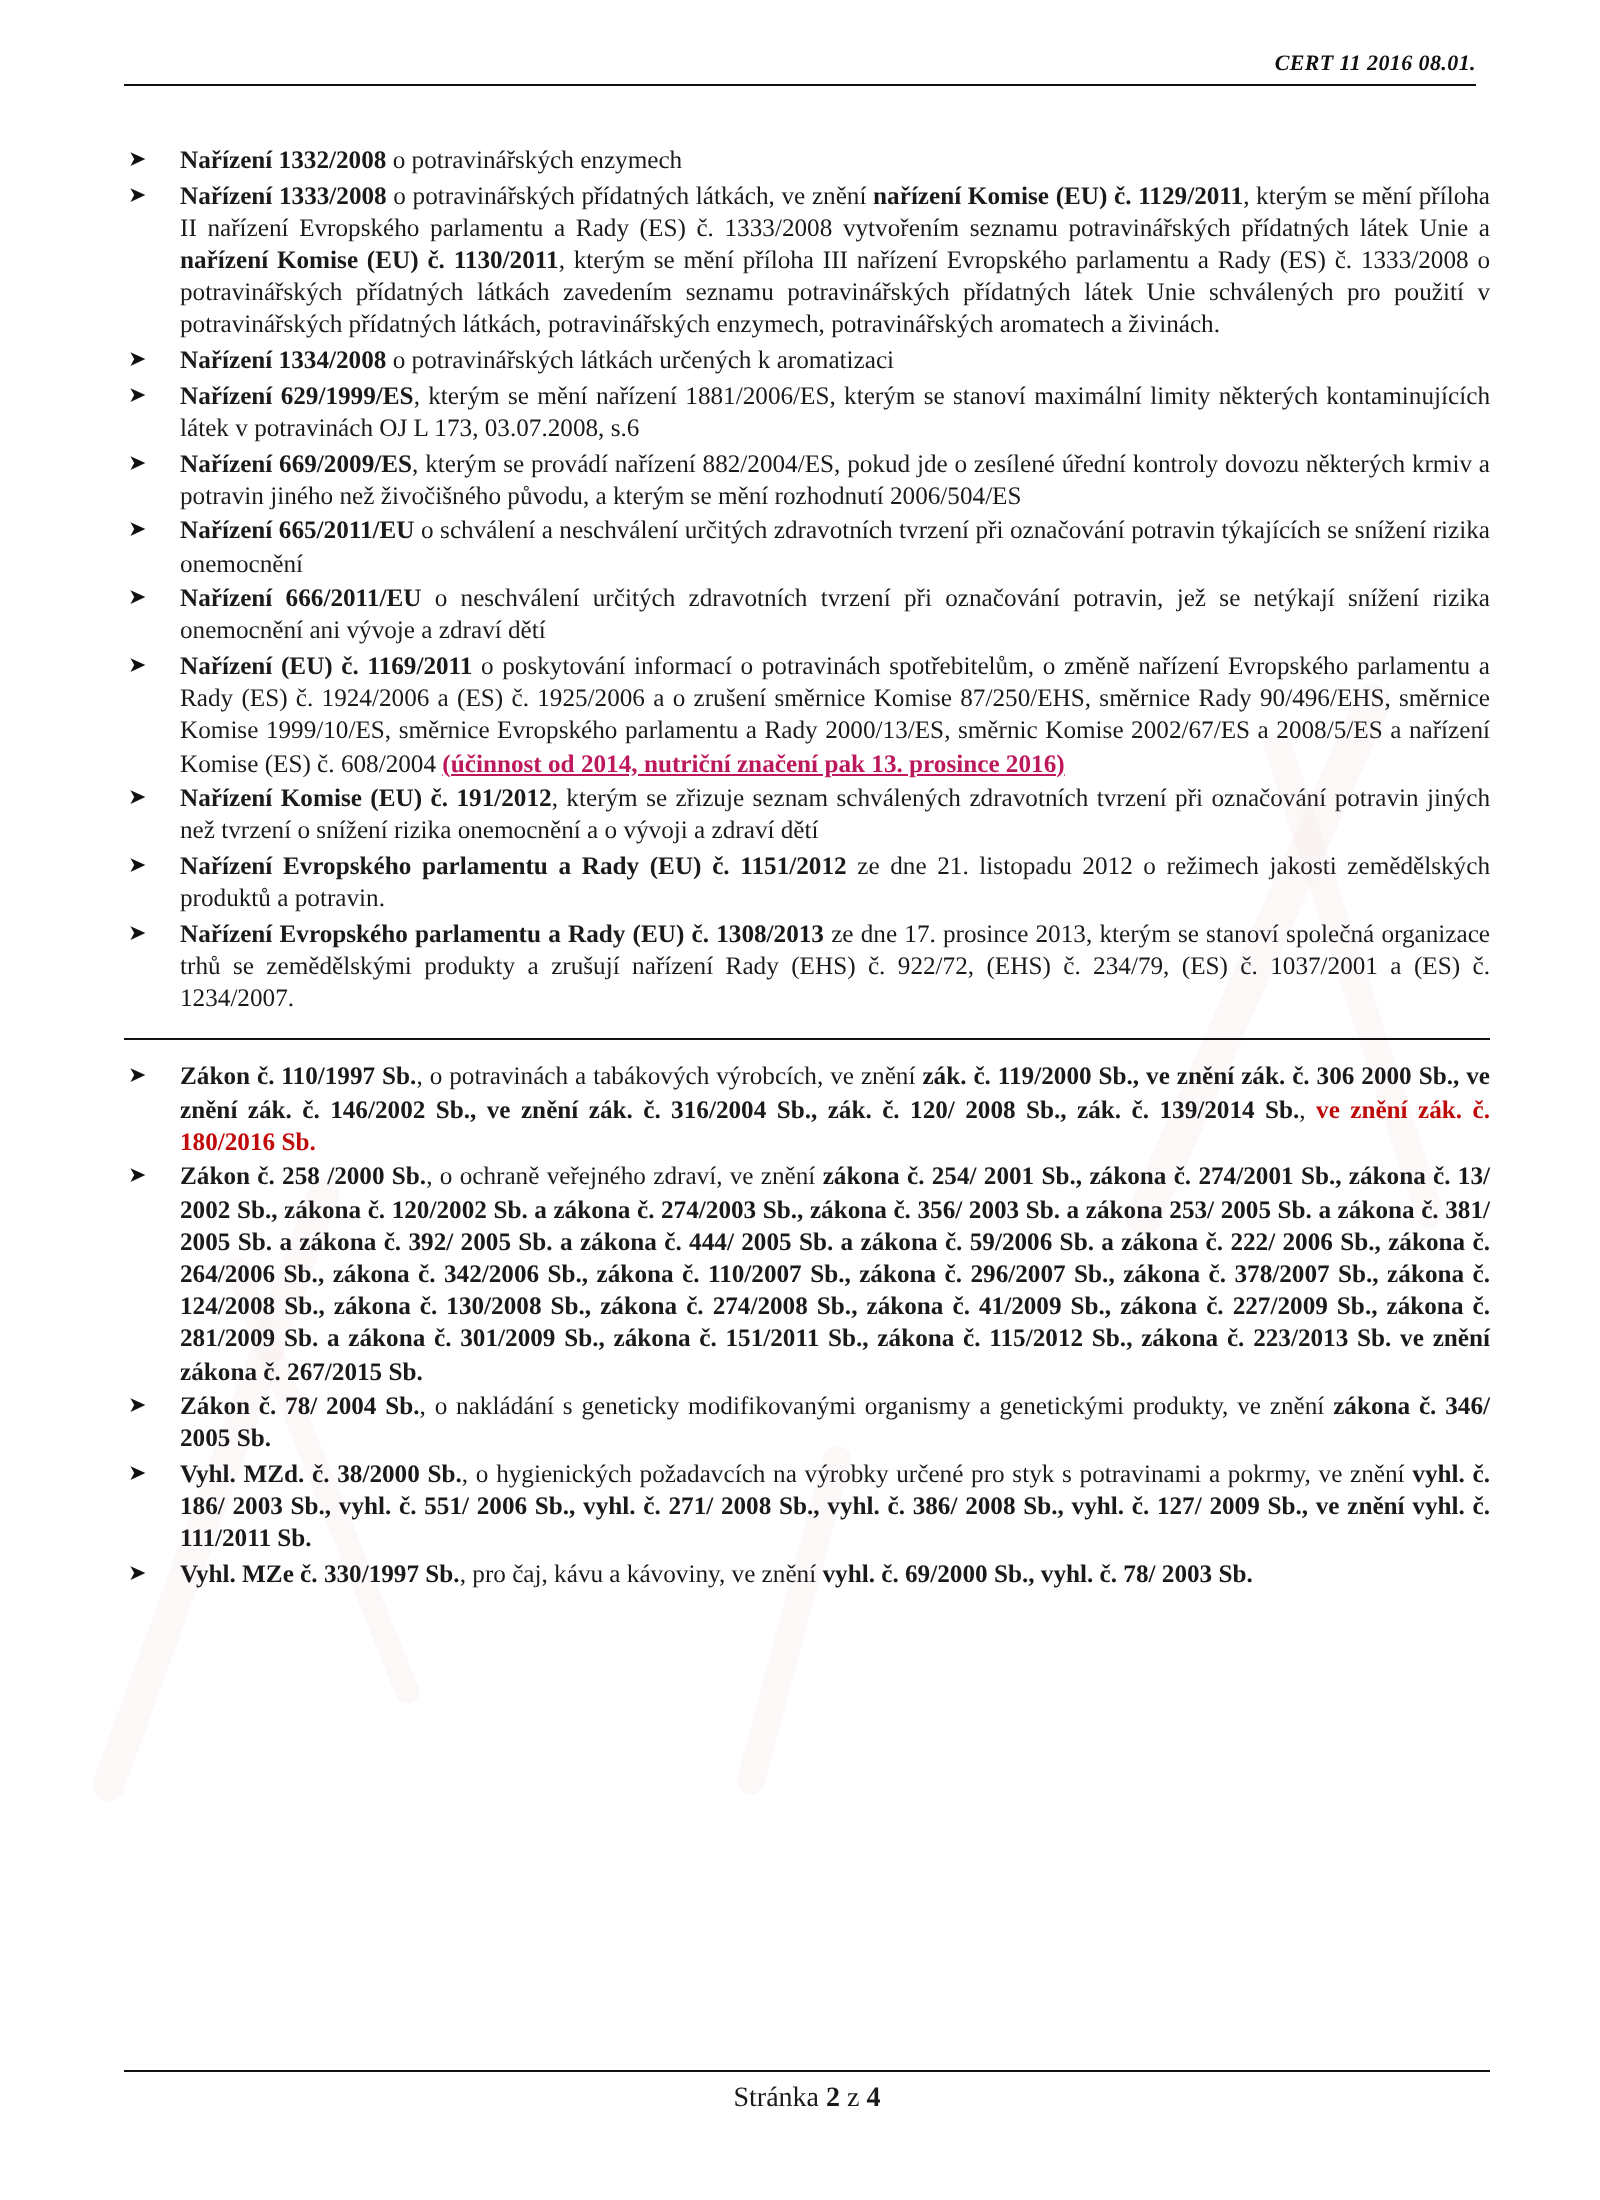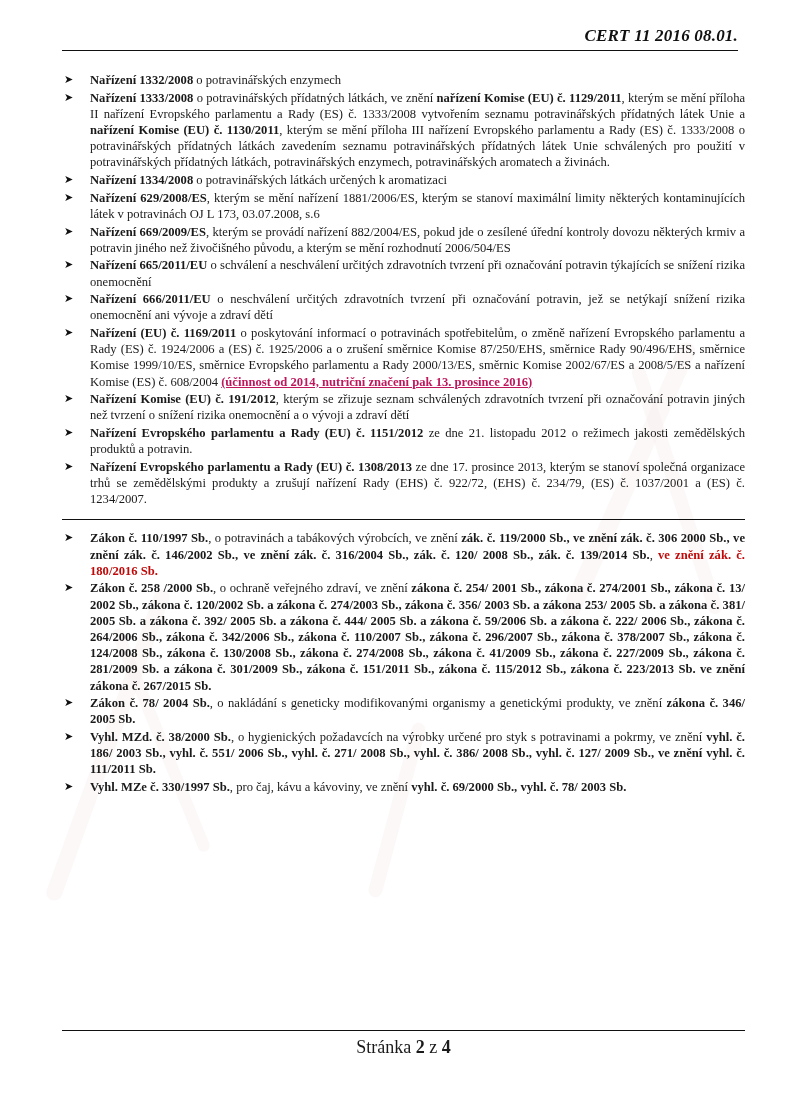--- a/index.html
+++ b/index.html
@@ -49,21 +49,21 @@
     top: 26px;
     left: 62px;
     right: 62px;
     z-index: 2;
   }
   .header-text {
     text-align: right;
     font-family: "Liberation Serif", serif;
     font-style: italic;
     font-weight: bold;
-    font-size: 17px;
+    font-size: 11px;
     letter-spacing: 0.2px;
     color: #111;
   }
   .header-rule {
     border-bottom: 1.1px solid #111;
     margin-top: 4px;
   }
 
   .content {
     position: absolute;
@@ -111,21 +111,21 @@
     right: 55px;
     bottom: 42px;
     z-index: 2;
   }
   .footer-rule {
     border-bottom: 1.1px solid #111;
     margin-bottom: 6px;
   }
   .footer-text {
     text-align: center;
-    font-size: 18px;
+    font-size: 14px;
   }
   .footer-text b { font-weight: bold; }
 </style>
 </head>
 <body>
 
 <div class="page">
 
   <div class="watermark">
     <div class="wm-stroke wm1"></div>
@@ -138,21 +138,21 @@
   <div class="header">
     <div class="header-text">CERT 11 2016 08.01.</div>
     <div class="header-rule"></div>
   </div>
 
   <div class="content">
     <ul class="bullets" id="list-one">
         <li><span class="arrow">➤</span><span class="b">Nařízení 1332/2008</span><span> o potravinářských enzymech</span></li>
         <li><span class="arrow">➤</span><span class="b">Nařízení 1333/2008</span><span> o potravinářských přídatných látkách, ve znění </span><span class="b">nařízení Komise (EU) č. 1129/2011</span><span>, kterým se mění příloha II nařízení Evropského parlamentu a Rady (ES) č. 1333/2008 vytvořením seznamu potravinářských přídatných látek Unie a </span><span class="b">nařízení Komise (EU) č. 1130/2011</span><span>, kterým se mění příloha III nařízení Evropského parlamentu a Rady (ES) č. 1333/2008 o potravinářských přídatných látkách zavedením seznamu potravinářských přídatných látek Unie schválených pro použití v potravinářských přídatných látkách, potravinářských enzymech, potravinářských aromatech a živinách.</span></li>
         <li><span class="arrow">➤</span><span class="b">Nařízení 1334/2008</span><span> o potravinářských látkách určených k aromatizaci</span></li>
-        <li><span class="arrow">➤</span><span class="b">Nařízení 629/2008/ES</span><span>, kterým se mění nařízení 1881/2006/ES, kterým se stanoví maximální limity některých kontaminujících látek v potravinách OJ L 173, 03.07.2008, s.6</span></li>
+        <li><span class="arrow">➤</span><span class="b">Nařízení 629/1999/ES</span><span>, kterým se mění nařízení 1881/2006/ES, kterým se stanoví maximální limity některých kontaminujících látek v potravinách OJ L 173, 03.07.2008, s.6</span></li>
         <li><span class="arrow">➤</span><span class="b">Nařízení 669/2009/ES</span><span>, kterým se provádí nařízení  882/2004/ES, pokud jde o zesílené úřední kontroly dovozu některých krmiv a potravin jiného než živočišného původu, a kterým se mění rozhodnutí 2006/504/ES</span></li>
         <li><span class="arrow">➤</span><span class="b">Nařízení 665/2011/EU</span><span> o schválení a neschválení určitých zdravotních tvrzení při označování potravin týkajících se snížení rizika onemocnění</span></li>
         <li><span class="arrow">➤</span><span class="b">Nařízení 666/2011/EU</span><span> o neschválení určitých zdravotních tvrzení při označování potravin, jež se netýkají snížení rizika onemocnění ani vývoje a zdraví dětí</span></li>
         <li><span class="arrow">➤</span><span class="b">Nařízení (EU) č. 1169/2011</span><span>  o poskytování informací o potravinách spotřebitelům, o změně nařízení Evropského parlamentu a Rady (ES) č. 1924/2006 a (ES) č. 1925/2006 a o zrušení směrnice Komise 87/250/EHS, směrnice Rady 90/496/EHS, směrnice Komise 1999/10/ES, směrnice Evropského parlamentu a Rady 2000/13/ES, směrnic Komise 2002/67/ES a 2008/5/ES a nařízení Komise (ES) č. 608/2004 </span><span class="red-u">(účinnost od 2014, nutriční značení pak 13. prosince 2016)</span></li>
         <li><span class="arrow">➤</span><span class="b">Nařízení Komise (EU) č. 191/2012</span><span>, kterým se zřizuje seznam schválených zdravotních tvrzení při označování potravin jiných než tvrzení o snížení rizika onemocnění a o vývoji a zdraví dětí</span></li>
         <li><span class="arrow">➤</span><span class="b">Nařízení Evropského parlamentu a Rady (EU) č. 1151/2012</span><span> ze dne 21. listopadu 2012 o režimech jakosti zemědělských produktů a potravin.</span></li>
         <li><span class="arrow">➤</span><span class="b">Nařízení Evropského parlamentu a Rady (EU) č. 1308/2013</span><span> ze dne 17. prosince 2013, kterým se stanoví společná organizace trhů se zemědělskými produkty a zrušují nařízení Rady (EHS) č. 922/72, (EHS) č. 234/79, (ES) č. 1037/2001 a (ES) č. 1234/2007.</span></li>
       </ul>
     <div class="divider"></div>
     <ul class="bullets" id="list-two">

